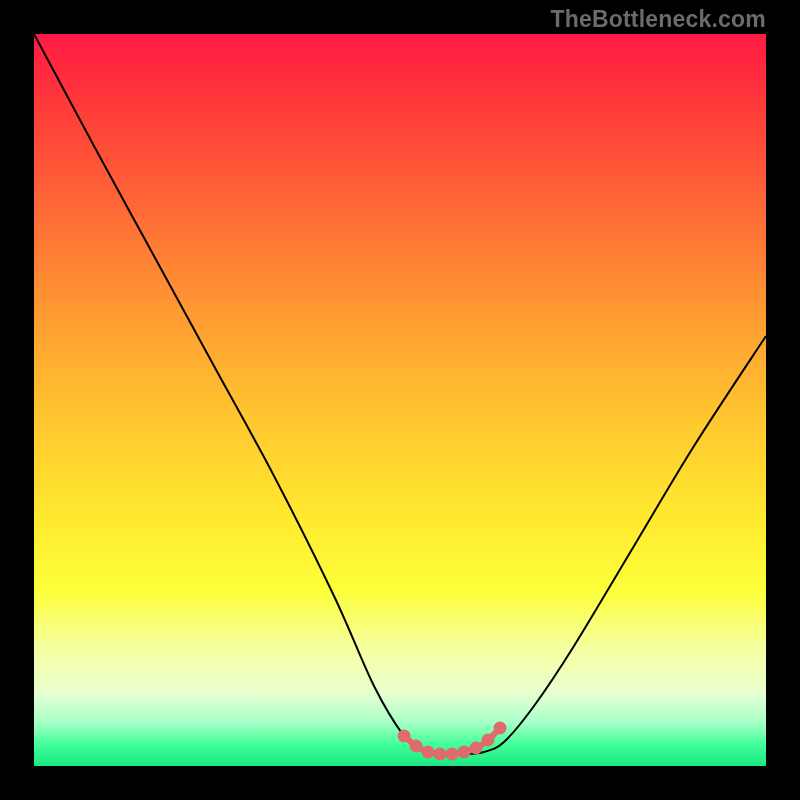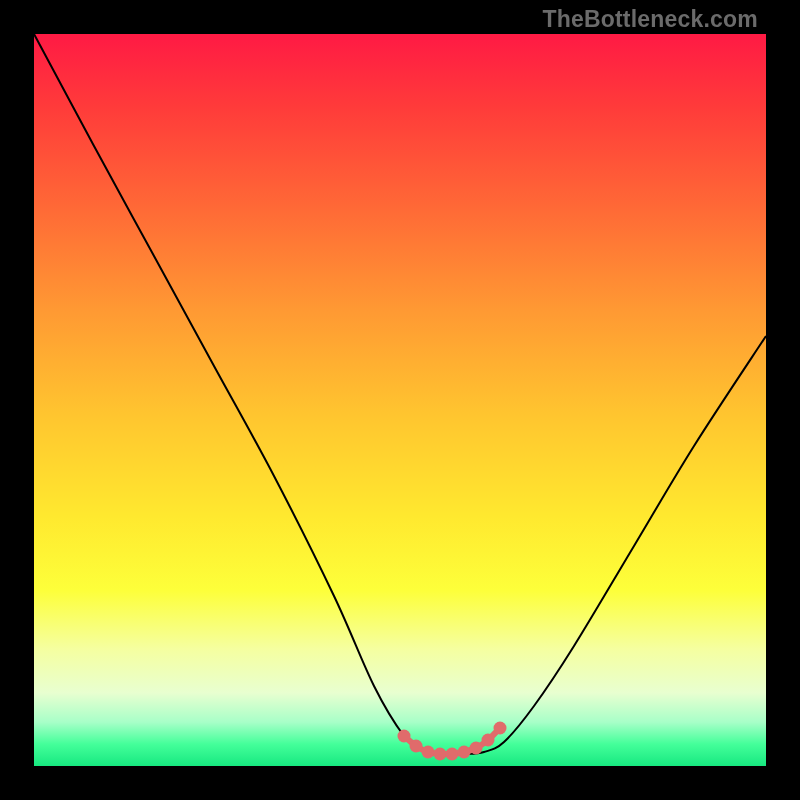--- a/index.html
+++ b/index.html
@@ -28,21 +28,21 @@
       #f5ffa0 84%,
       #e8ffd0 90%,
       #a8ffc8 94%,
       #44ff9a 97%,
       #17e880 100%
     );
   }
   .watermark {
     position: absolute;
     top: 6px;
-    right: 42px;
+    right: 34px;
     color: #6b6b6b;
     font-size: 23px;
     font-weight: 600;
     letter-spacing: 0.2px;
     user-select: none;
   }
   svg.curve {
     position: absolute;
     left: 0;
     top: 0;

